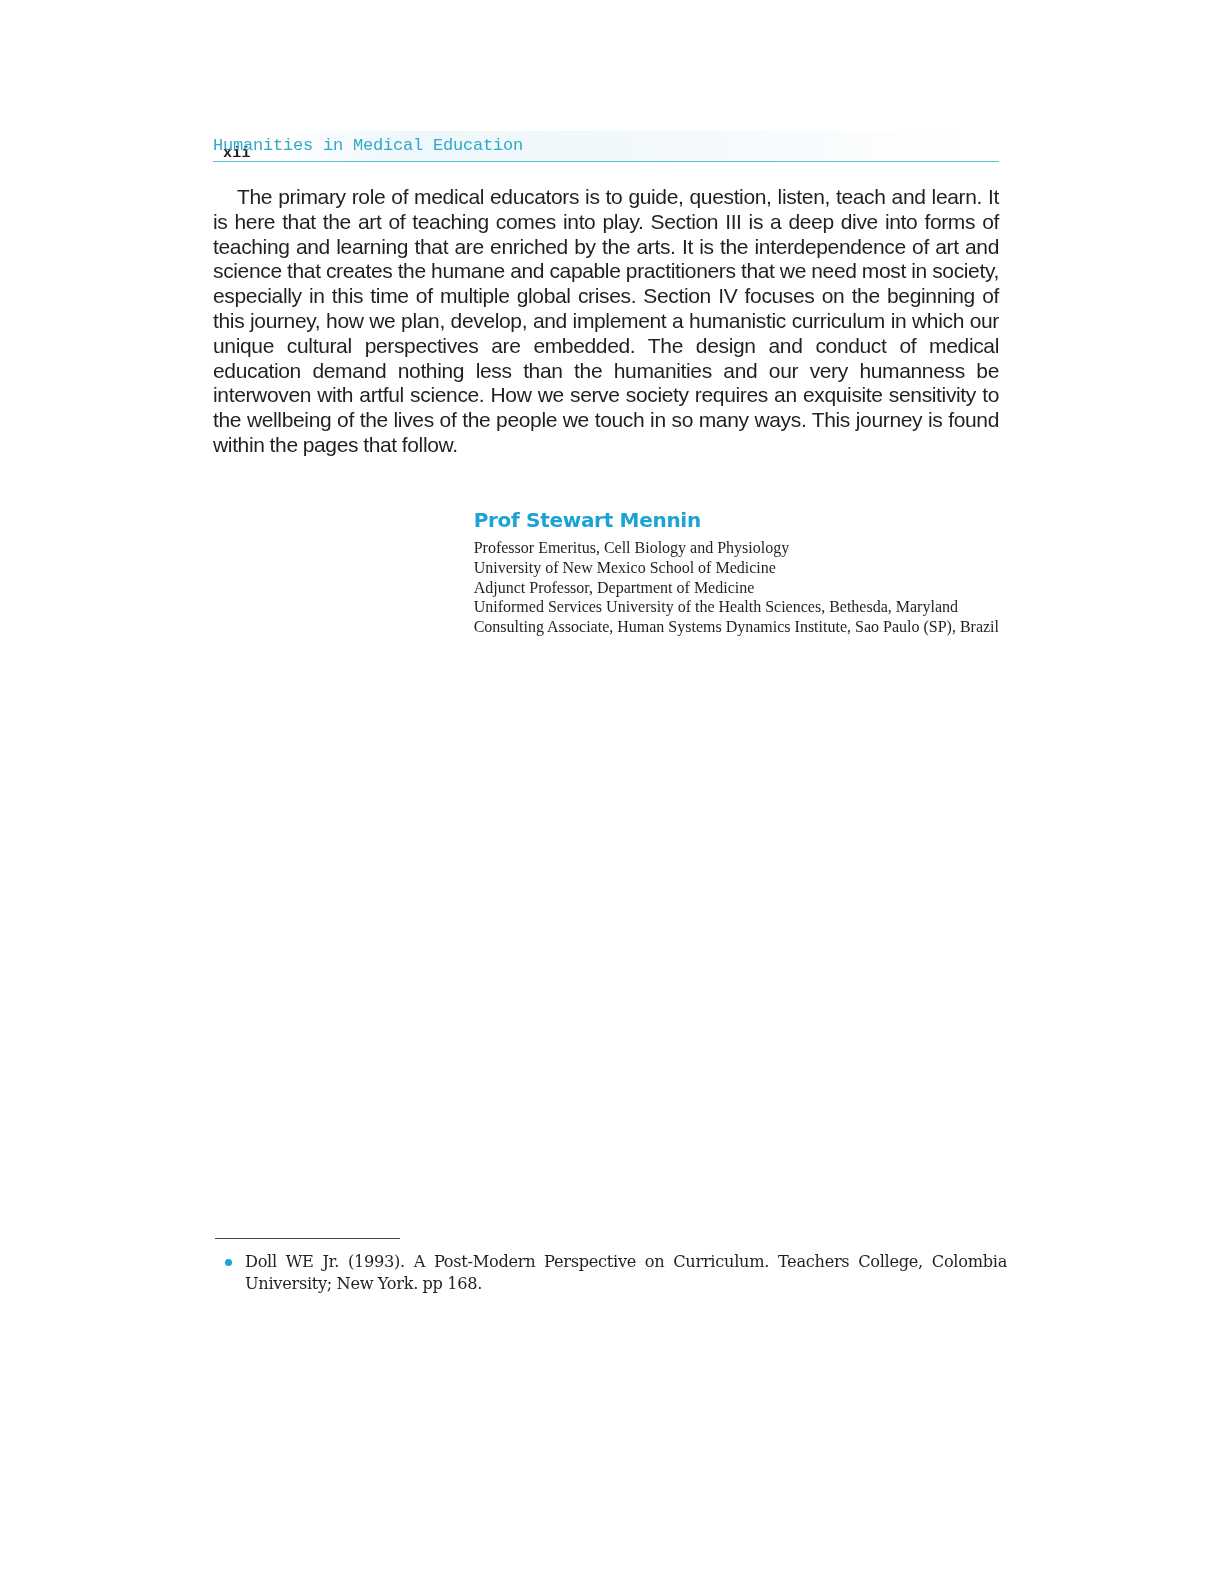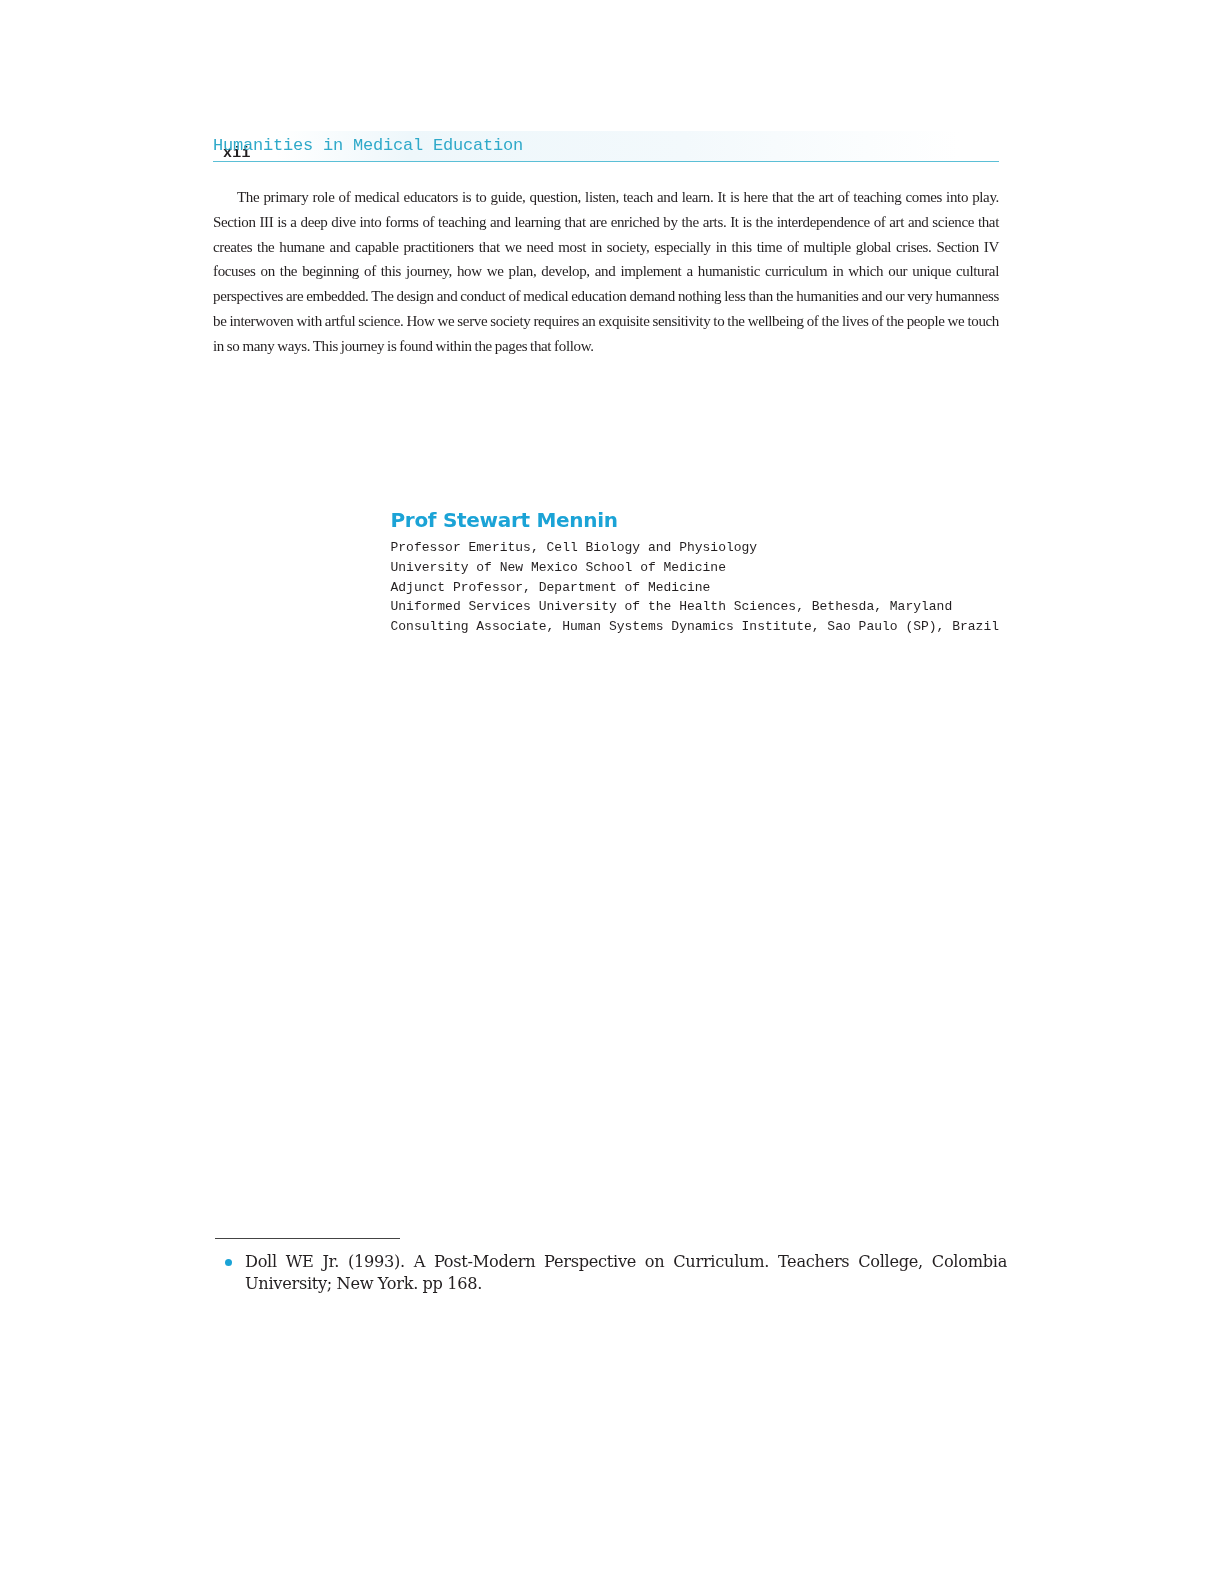--- a/index.html
+++ b/index.html
@@ -41,22 +41,22 @@
       font-family: Liberation Mono, monospace;
       font-size: 17px;
       color: #2fa9c9;
       letter-spacing: -0.2px;
     }
     .body-text {
       position: absolute;
       left: 213px;
       top: 185px;
       width: 786px;
-      font-family: Liberation Serif, serif;
-      font-size: 15px;
+      font-family: Liberation Sans, sans-serif;
+      font-size: 21px;
       line-height: 24.8px;
       text-align: justify;
       text-indent: 24px;
       margin: 0;
       letter-spacing: -0.35px;
       word-spacing: -0.5px;
     }
     .signature {
       position: absolute;
       right: 215px;
@@ -65,22 +65,22 @@
     }
     .sig-name {
       font-family: "DejaVu Sans", sans-serif;
       font-weight: bold;
       font-size: 20px;
       color: #1ba3d6;
       margin: 0 0 6px 0;
       letter-spacing: -0.3px;
     }
     .sig-line {
-      font-family: Liberation Mono, monospace;
-      font-size: 13px;
+      font-family: Liberation Serif, serif;
+      font-size: 16px;
       line-height: 19.8px;
       color: #231f20;
       margin: 0;
       white-space: nowrap;
     }
     .footnote-rule {
       position: absolute;
       left: 215px;
       top: 1238px;
       width: 185px;

